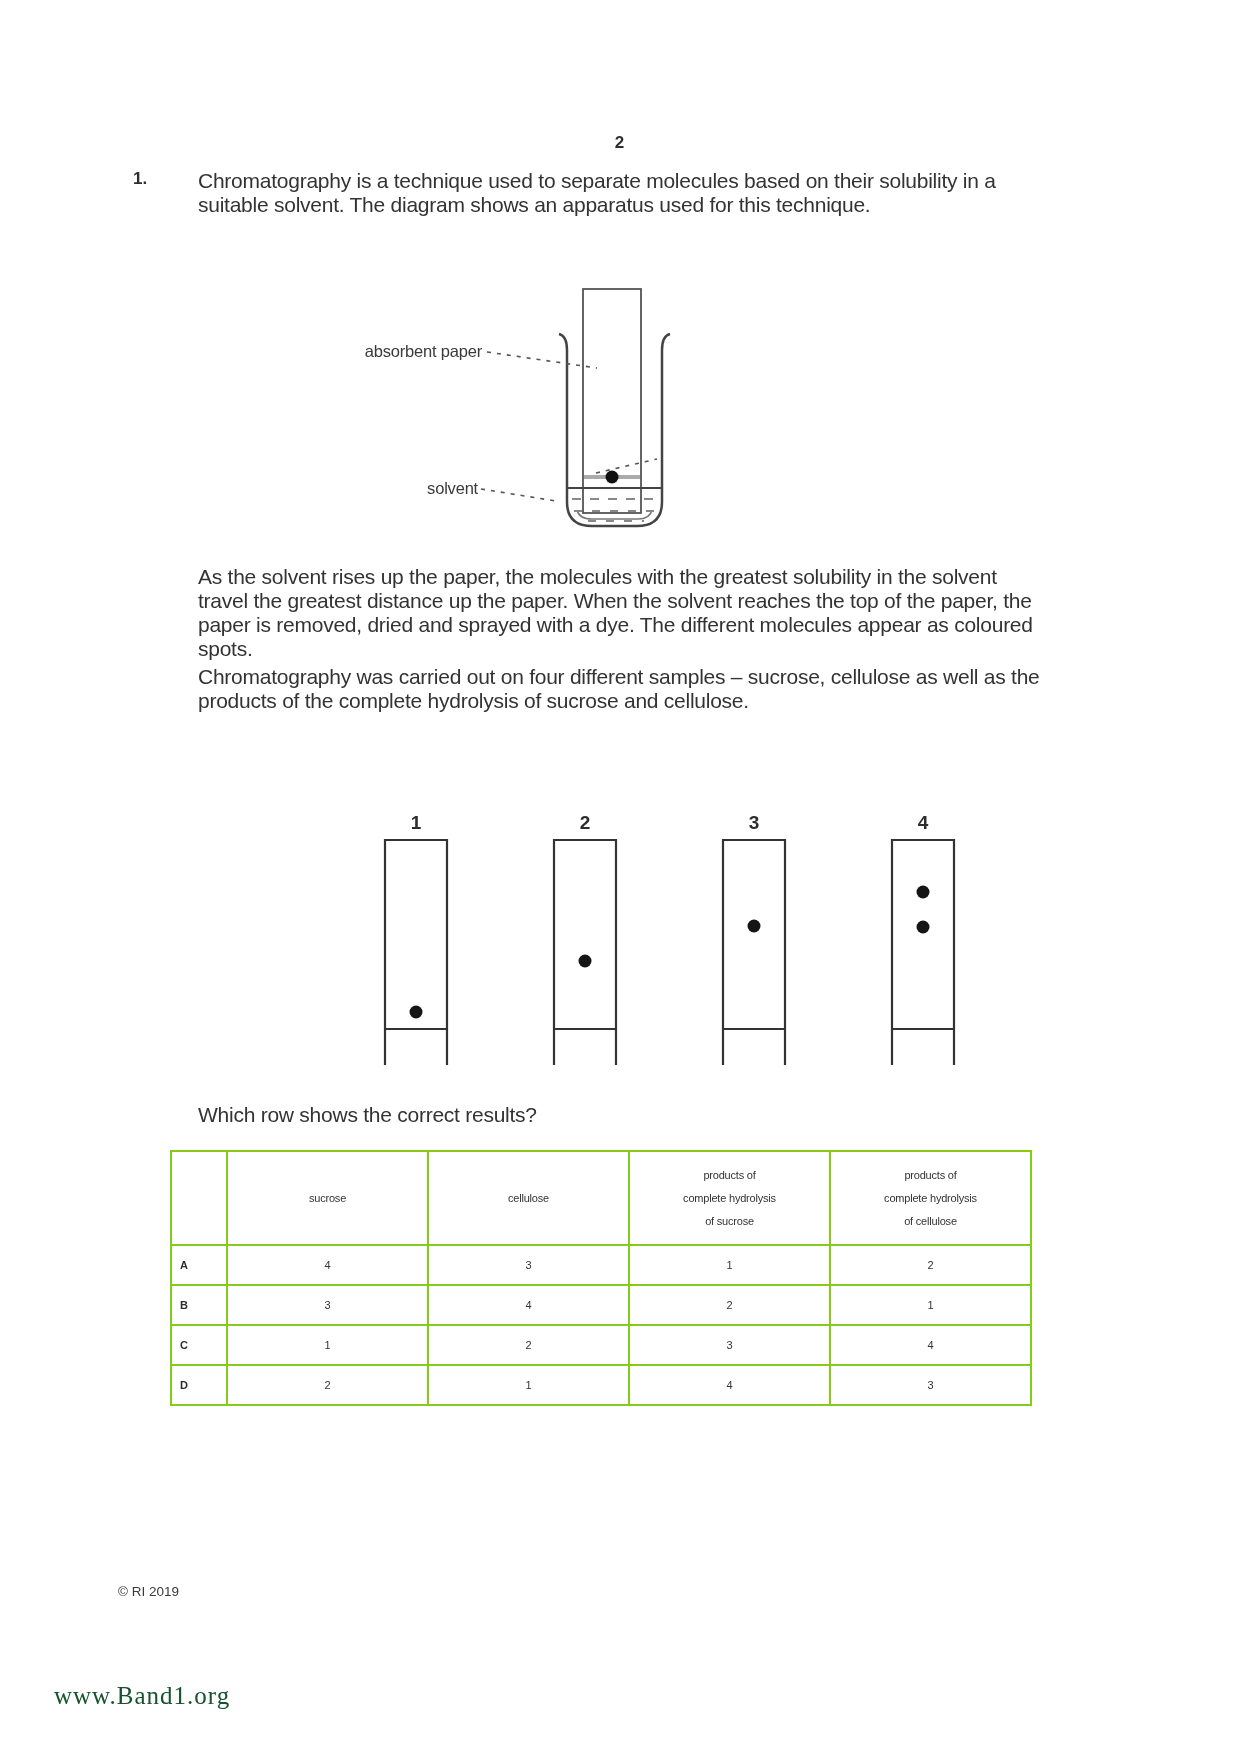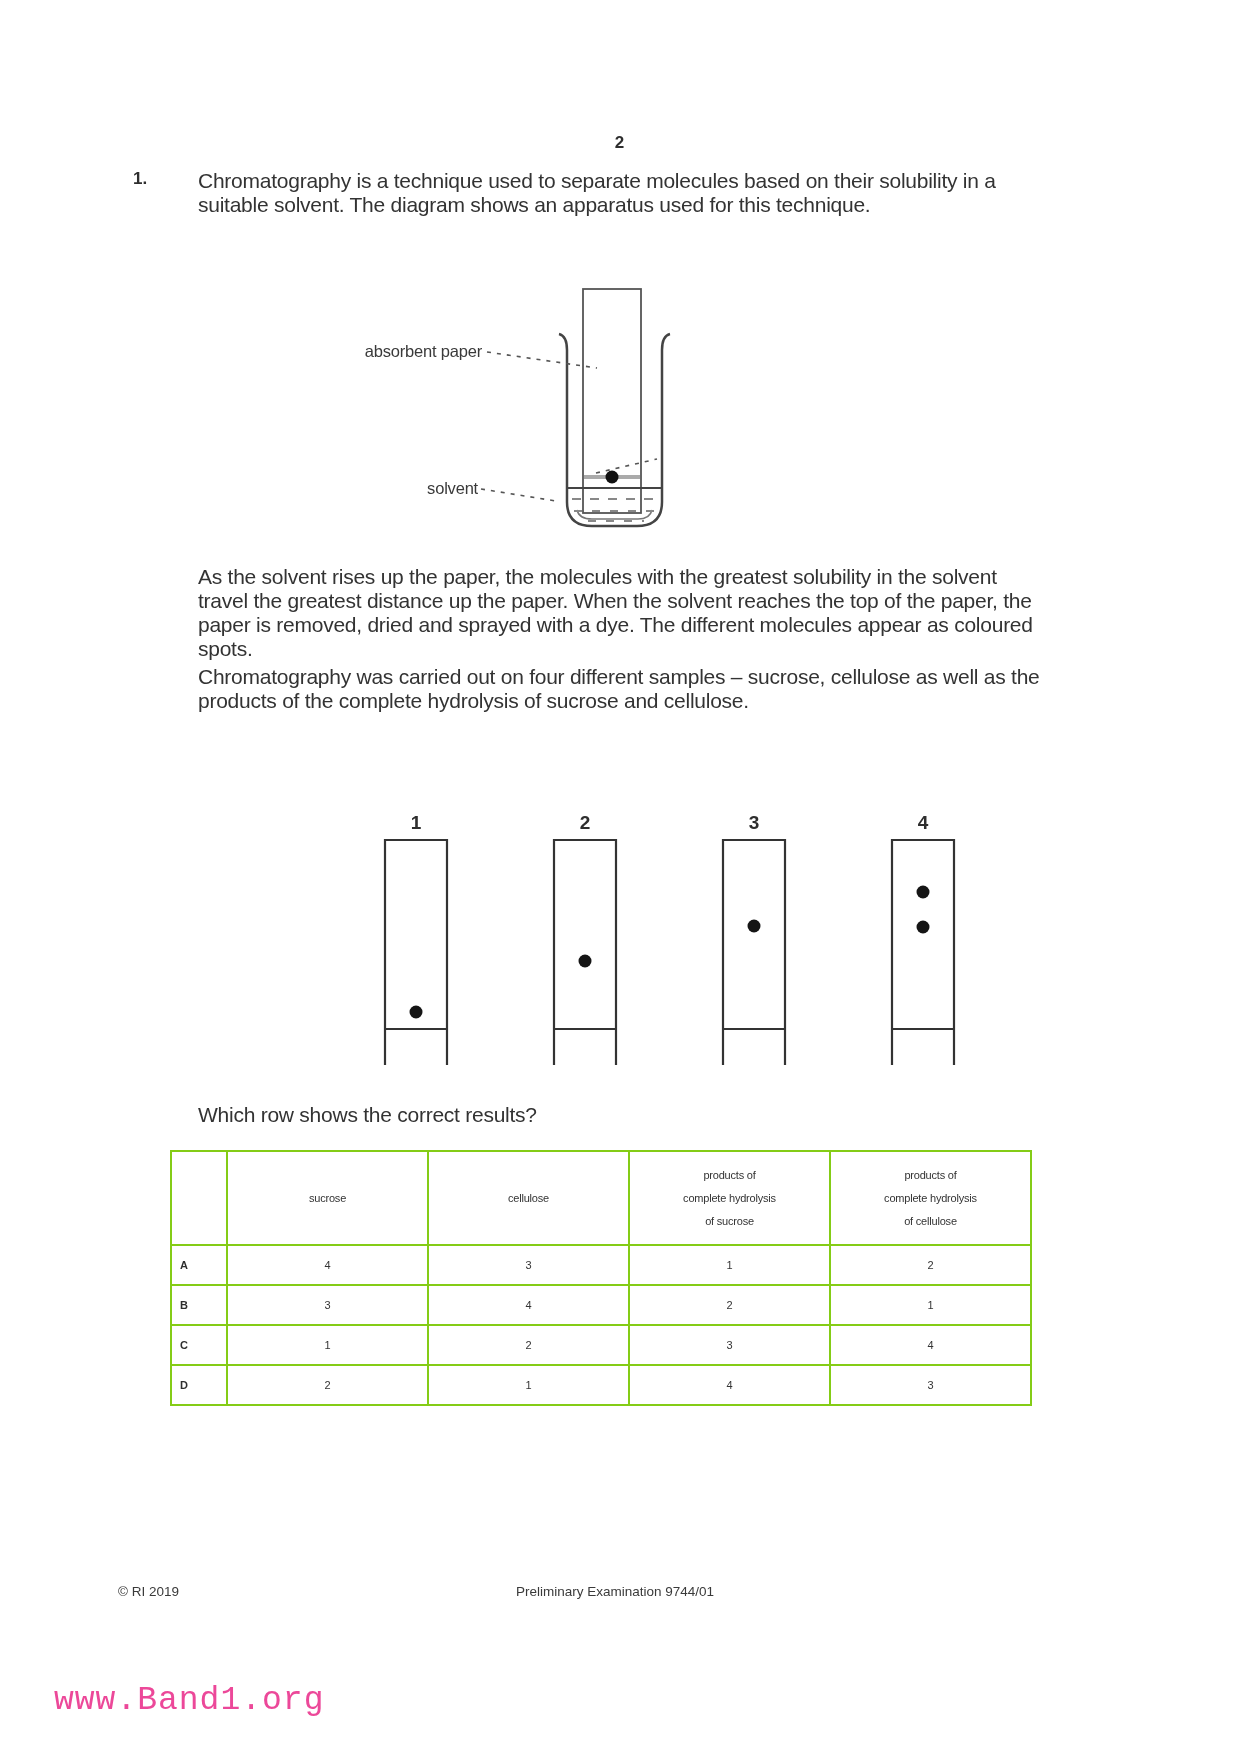--- a/index.html
+++ b/index.html
@@ -51,22 +51,22 @@
   .results-table td{height:30px;}
   .results-table .rowlabel{
     text-align:left;padding-left:8px;font-weight:bold;color:#2e2e2e;
   }
   .col-label{width:56px;}
   .col-data{width:201px;}
   .footer-left{left:118px;top:1584px;font-size:13.5px;color:#3a3a3a;}
   .footer-center{left:0;top:1584px;width:1230px;text-align:center;font-size:13.5px;color:#3a3a3a;}
   .watermark{
     left:54px;top:1682px;
-    font-family:Liberation Mono, monospace;
-    font-size:33px;color:#ec4899;letter-spacing:1px;
+    font-family:Liberation Serif, serif;
+    font-size:25px;color:#14532d;letter-spacing:1px;
   }
   svg text{
     font-family:"Liberation Sans", sans-serif;
     font-weight:bold;fill:#2e2e2e;font-size:19px;
   }
 </style>
 </head>
 <body>
 
 <div class="page">
@@ -176,17 +176,16 @@
         <td class="rowlabel">D</td>
         <td>2</td>
         <td>1</td>
         <td>4</td>
         <td>3</td>
       </tr>
     </tbody>
   </table>
 
   <div class="abs footer-left">© RI 2019</div>
-  <div class="abs footer-center">Preliminary Examination 9744/01</div>
 
   <div class="abs watermark">www.Band1.org</div>
 
 </div>
 
 </body></html>

